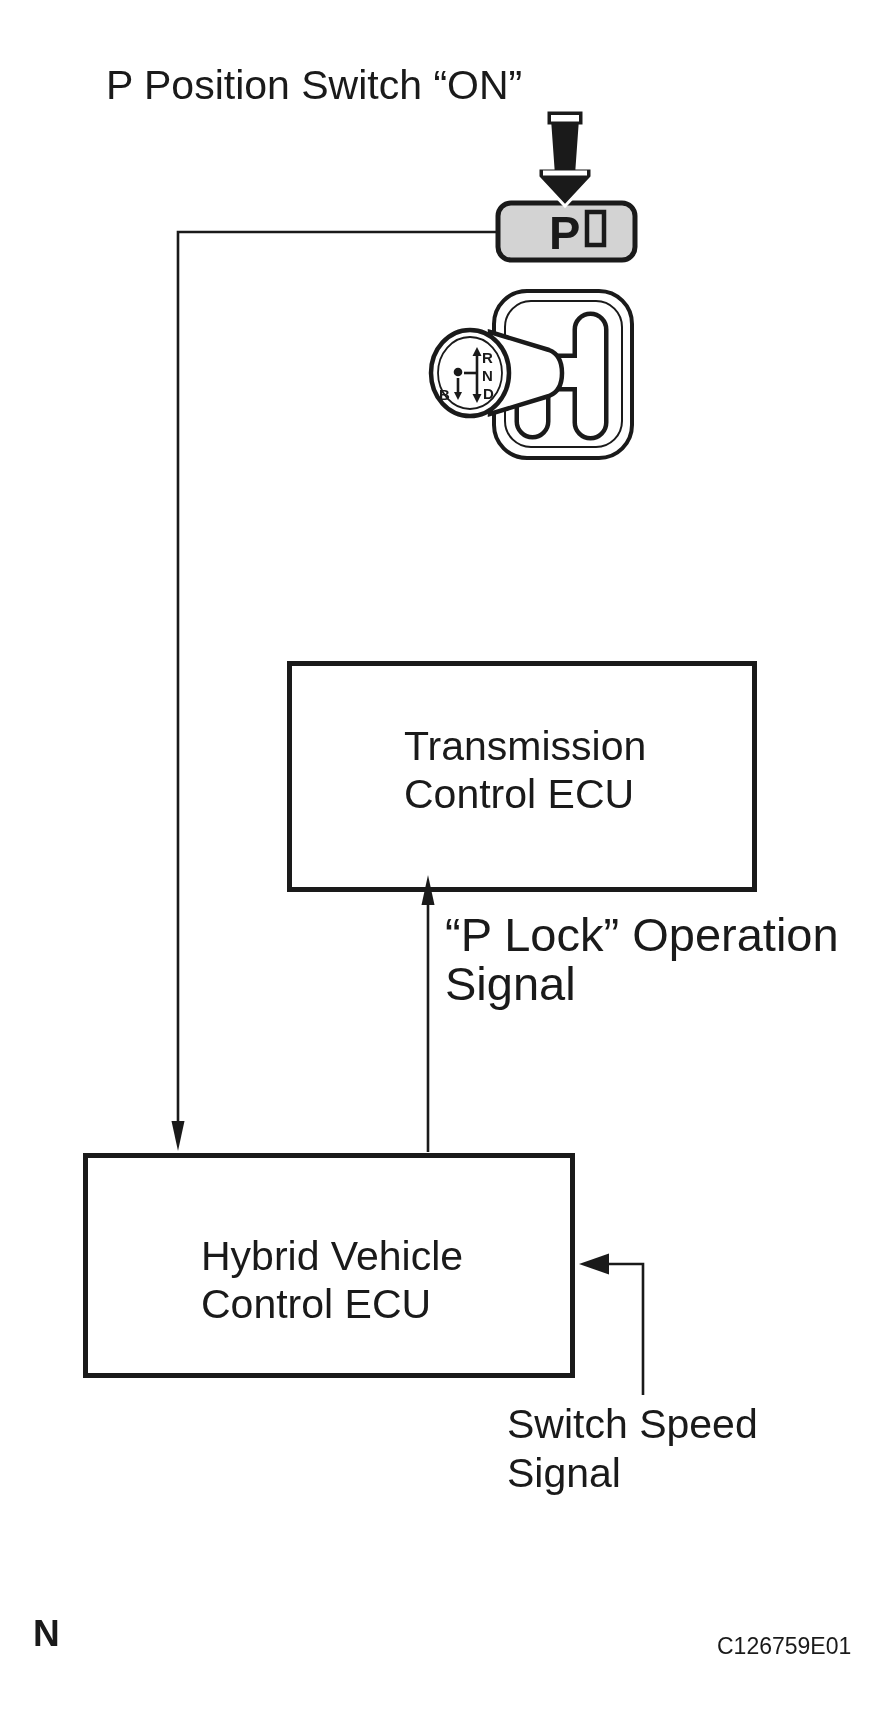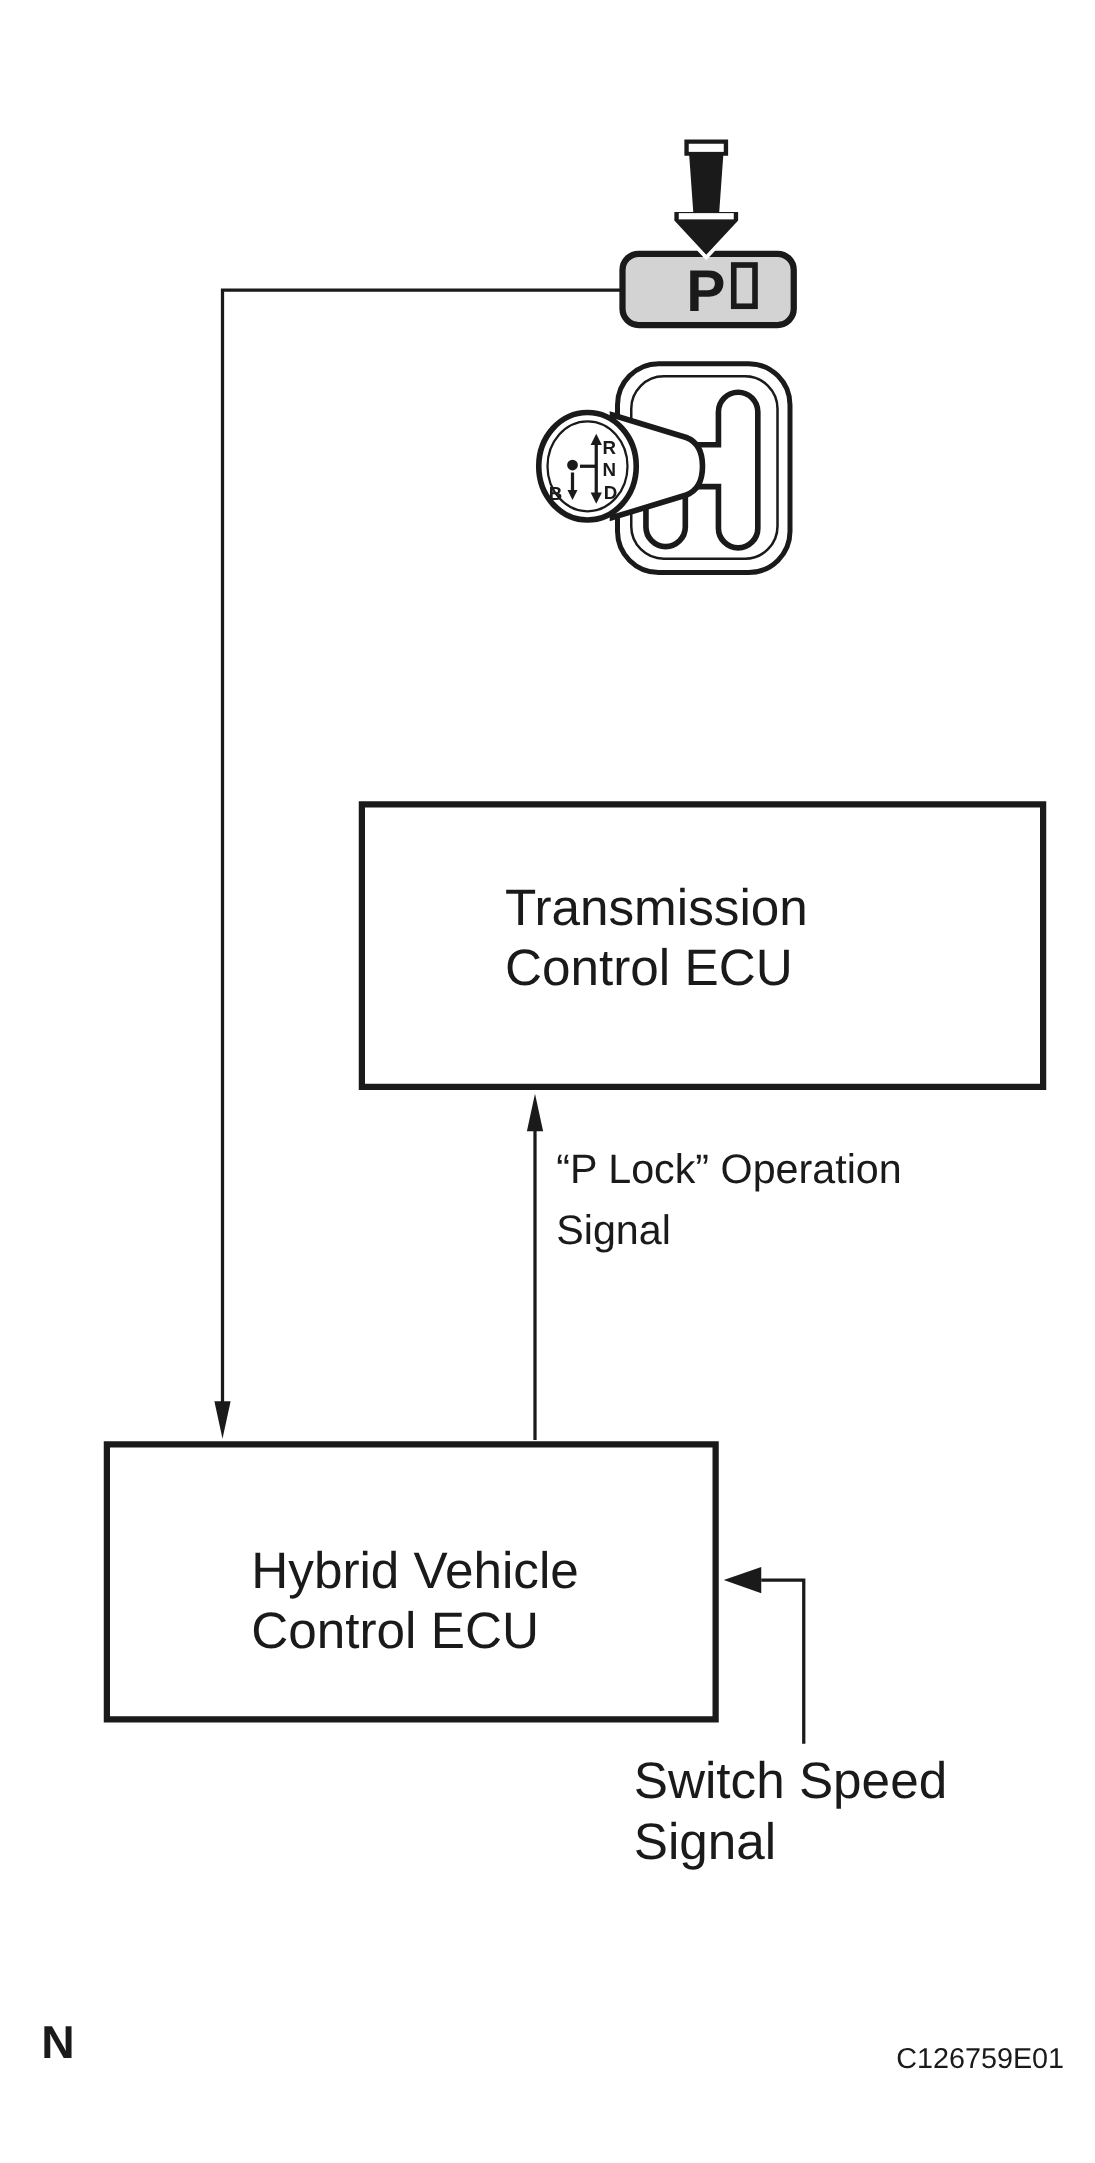--- a/index.html
+++ b/index.html
@@ -7,23 +7,23 @@
     position:relative; width:876px; height:1730px; background:#ffffff;
     font-family:"Liberation Sans", sans-serif; color:#1a1a1a; overflow:hidden;
   }
   .abs { position:absolute; }
   .title { left:106px; top:62px; font-size:41px; }
   .sig-switch { left:334px; top:478px; font-size:41px; }
   .node {
     border:5px solid #1a1a1a; box-sizing:border-box;
     font-size:41px; line-height:48px; white-space:pre-line;
   }
-  .node-transmission { left:287px; top:641px; width:550px; height:231px; padding:8px 0 0 112px; }
+  .node-transmission { left:287px; top:661px; width:470px; height:231px; padding:8px 0 0 112px; }
   .node-hybrid      { left:83px;  top:1153px; width:492px; height:225px; padding:26px 0 0 113px; }
-  .sig-plock  { left:445px; top:910px;  font-size:33px; line-height:49px; white-space:pre-line; }
+  .sig-plock  { left:445px; top:910px;  font-size:47px; line-height:49px; white-space:pre-line; }
   .sig-vspeed { left:507px; top:1400px; font-size:41px; line-height:49px; white-space:pre-line; }
   .footer-marker { left:33px; top:1613px; font-size:37px; font-weight:bold; }
   .figure-code { left:717px; top:1633px; font-size:23px; }
   .gfx { left:0; top:0; }
   svg text { font-family:"Liberation Sans", sans-serif; }
 </style>
 </head>
 <body>
 
 <div class="canvas">
@@ -87,20 +87,21 @@
         <g font-size="15" font-weight="bold" fill="#1a1a1a">
           <text x="482" y="363">R</text>
           <text x="482" y="381">N</text>
           <text x="483" y="399">D</text>
           <text x="439" y="400">B</text>
         </g>
       </g>
     </g>
   </svg>
 
+  <div class="abs title">P Position Switch “ON”</div>
 
 
   <div class="abs node node-transmission">
     <span>Transmission
 Control ECU</span>
   </div>
 
   <div class="abs sig-plock">“P Lock” Operation
 Signal</div>
 

